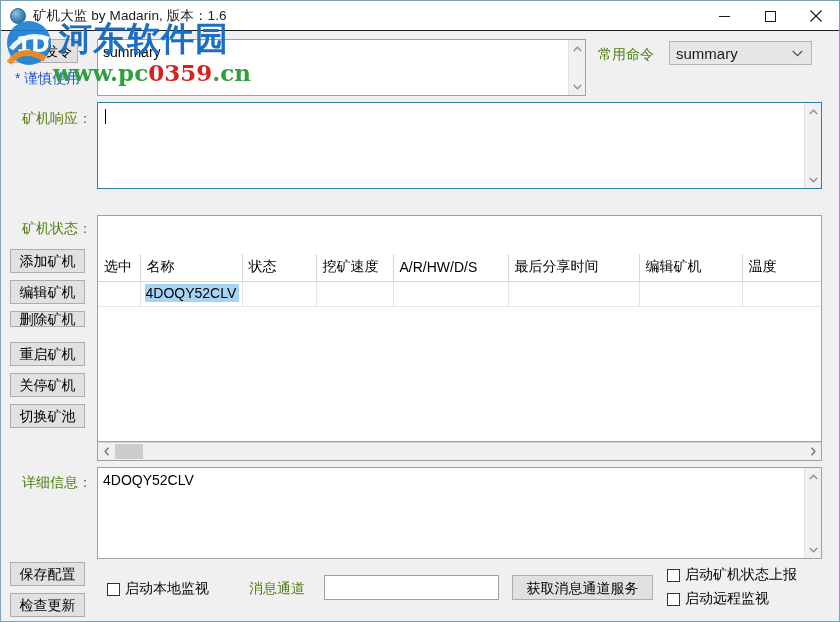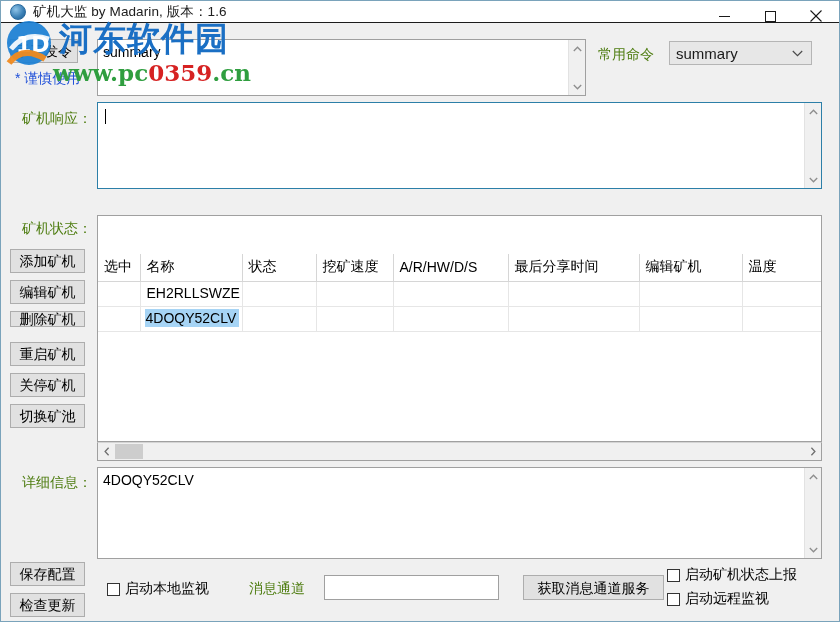--- a/index.html
+++ b/index.html
@@ -14,21 +14,21 @@
     position: relative;
     width: 840px; height: 622px;
     background: #f0f0f0;
     border: 1px solid #7aa3bb;
     overflow: hidden;
   }
 
   
   .titlebar {
     position: absolute; left: 0; top: 0;
-    width: 838px; height: 22px;
+    width: 838px; height: 30px;
     background: #ffffff;
     border-bottom: 1px solid #1c1c1c;
     display: flex; align-items: center;
   }
   .title-icon {
     width: 16px; height: 16px; margin-left: 9px; margin-right: 7px;
     border-radius: 50%;
     background: radial-gradient(circle at 35% 32%, #8fc4e8 0%, #3a7fb5 58%, #1f5c8c 100%);
     border: 1px solid #2a6a9e;
     flex: none;
@@ -322,30 +322,20 @@
           <th>挖矿速度</th>
           <th>A/R/HW/D/S</th>
           <th>最后分享时间</th>
           <th>编辑矿机</th>
           <th>温度</th>
         </tr>
       </thead>
       <tbody>
         <tr>
           <td class="sel-cell"></td>
-          <td><span class="cellname">EH2RLLSWZE</span></td>
-          <td></td>
-          <td></td>
-          <td></td>
-          <td></td>
-          <td></td>
-          <td></td>
-        </tr>
-        <tr>
-          <td class="sel-cell"></td>
           <td><span class="cellname selected">4DOQY52CLV</span></td>
           <td></td>
           <td></td>
           <td></td>
           <td></td>
           <td></td>
           <td></td>
         </tr>
       </tbody>
     </table>
@@ -388,21 +378,21 @@
   <div class="btn" style="left:9px; top:592px; width:75px; height:24px;">检查更新</div>
 
   <div class="chk" style="left:106px; top:579px;">
     <span class="box"></span>
     <span>启动本地监视</span>
   </div>
 
   <div class="lbl" style="left:248px; top:579px;">消息通道</div>
   <input class="inp" style="left: 323px; top: 574px; width: 175px; height: 25px;" value="">
 
-  <div class="btn" style="left:522px; top:574px; width:141px; height:25px;">获取消息通道服务</div>
+  <div class="btn" style="left:511px; top:574px; width:141px; height:25px;">获取消息通道服务</div>
 
   <div class="chk" style="left:666px; top:565px;">
     <span class="box"></span>
     <span>启动矿机状态上报</span>
   </div>
   <div class="chk" style="left:666px; top:589px;">
     <span class="box"></span>
     <span>启动远程监视</span>
   </div>
 

